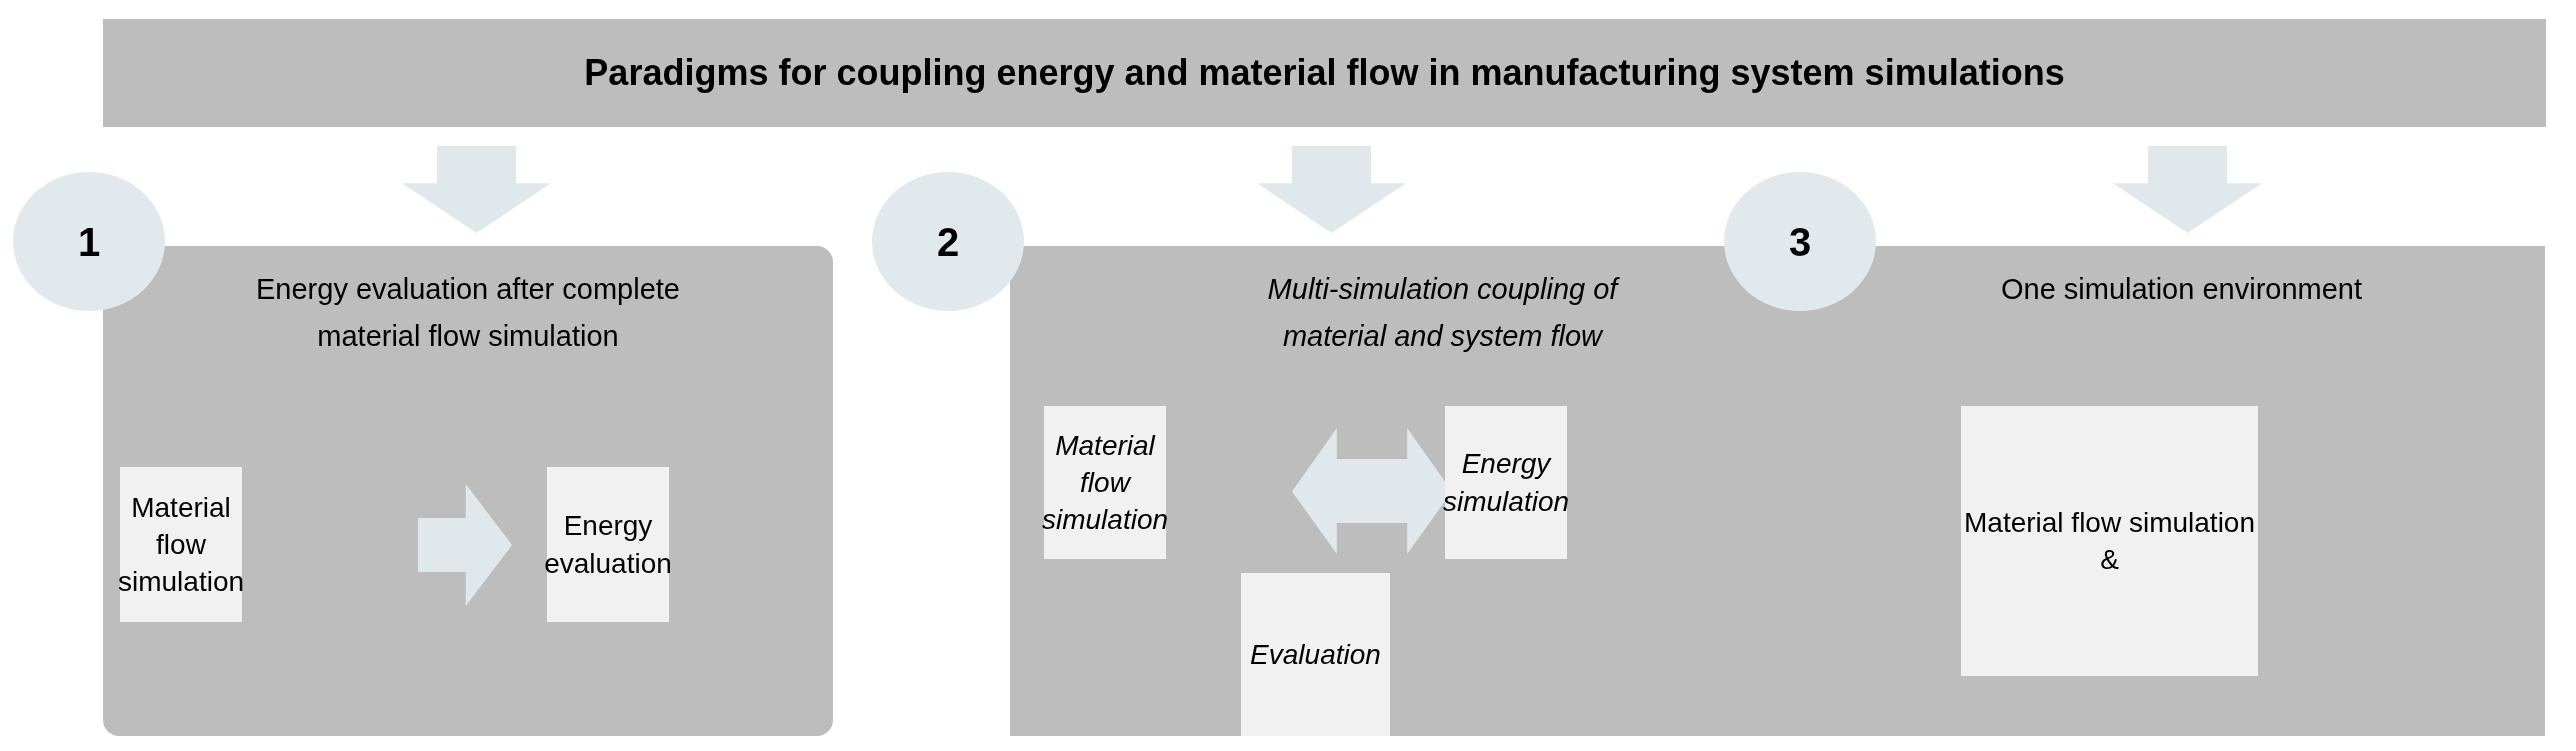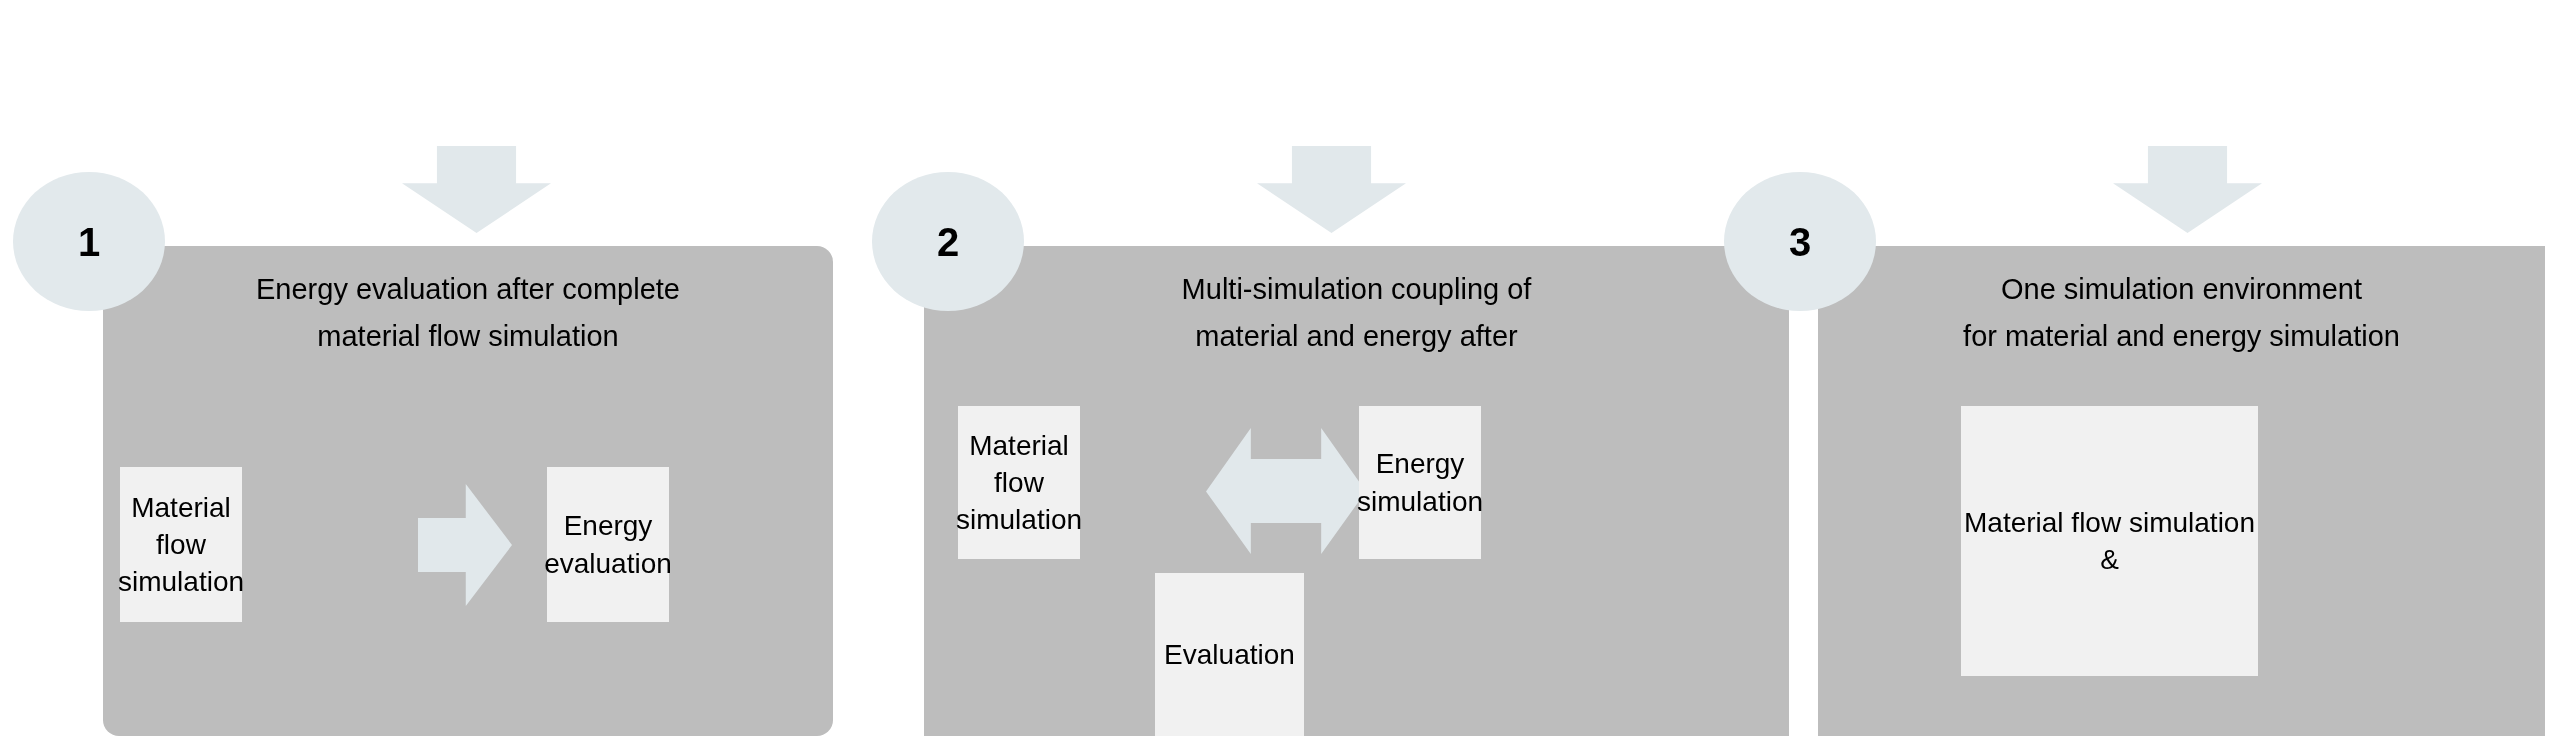--- a/index.html
+++ b/index.html
@@ -42,20 +42,23 @@
   .box span{display:block;}
 
   .flow-arrow{position:absolute;}
   .flow-arrow svg{display:block;width:100%;height:100%;}
 </style>
 </head>
 <body>
 
 <div id="stage">
 
+  <div class="title-banner">
+    <div class="title-text">Paradigms for coupling energy and material flow in manufacturing system simulations</div>
+  </div>
 
   <div class="down-arrow" style="left:402px;top:146px;">
     <svg viewBox="0 0 192 112" preserveAspectRatio="none" aria-hidden="true">
       <polygon points="45,0 147,0 147,48 192,48 96,112 0,48 45,48" fill="#e1e8eb"></polygon>
     </svg>
   </div>
 
   <div class="panel" style="left:103px;width:730px;border-radius:16px;">
     <div class="panel-heading">
       <span>Energy evaluation after complete</span>
@@ -87,24 +90,24 @@
   <div class="badge" style="left:13px;top:172px;">
     <span class="badge-num">1</span>
   </div>
 
   <div class="down-arrow" style="left:1257px;top:146px;">
     <svg viewBox="0 0 192 112" preserveAspectRatio="none" aria-hidden="true">
       <polygon points="45,0 147,0 147,48 192,48 96,112 0,48 45,48" fill="#e1e8eb"></polygon>
     </svg>
   </div>
 
-  <div class="panel" style="left:924px;width:865px;">
+  <div class="panel" style="left:1010px;width:865px;font-style:italic;">
     <div class="panel-heading">
       <span>Multi-simulation coupling of</span>
-      <span>material and energy after</span>
+      <span>material and system flow</span>
     </div>
 
     <div class="box" style="left:34px;top:160px;width:122px;height:153px;">
       <div>
         <span>Material</span>
         <span>flow</span>
         <span>simulation</span>
       </div>
     </div>
 
@@ -134,21 +137,20 @@
 
   <div class="down-arrow" style="left:2113px;top:146px;">
     <svg viewBox="0 0 192 112" preserveAspectRatio="none" aria-hidden="true">
       <polygon points="45,0 147,0 147,48 192,48 96,112 0,48 45,48" fill="#e1e8eb"></polygon>
     </svg>
   </div>
 
   <div class="panel" style="left:1818px;width:727px;">
     <div class="panel-heading">
       <span>One simulation environment</span>
-      <span>for material and energy simulation</span>
     </div>
 
     <div class="box" style="left:143px;top:160px;width:297px;height:130px;padding:70px 0;">
       <div>
         <span>Material flow simulation</span>
         <span>&amp;</span>
       </div>
     </div>
   </div>
 

